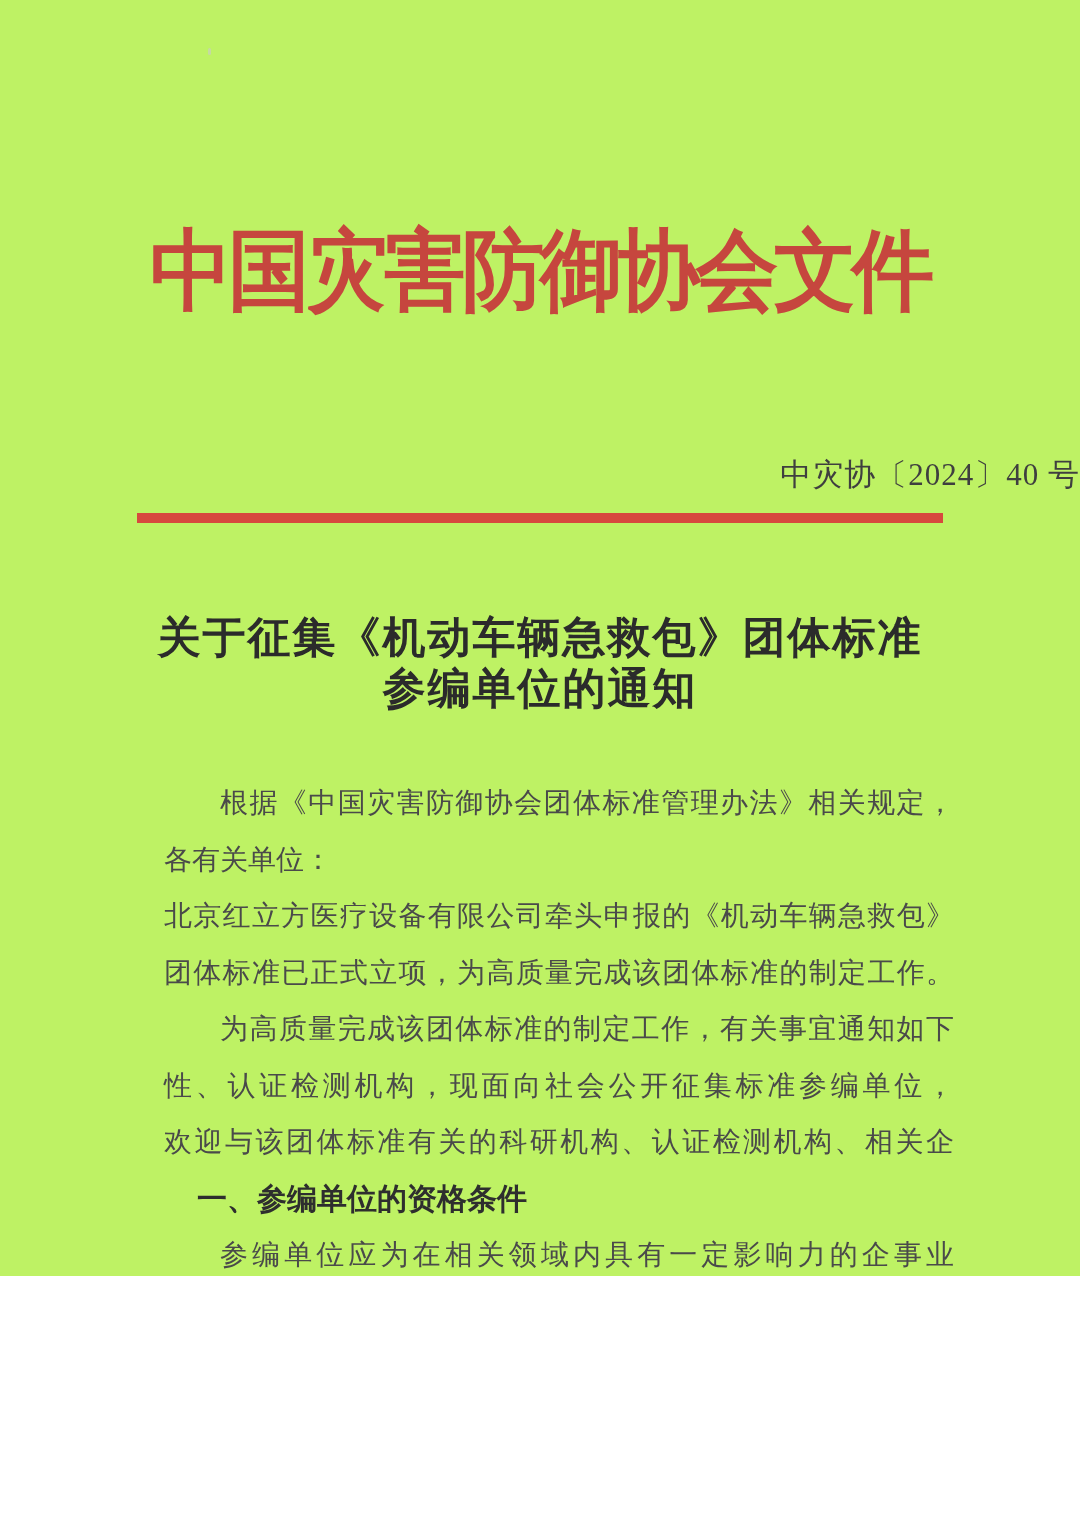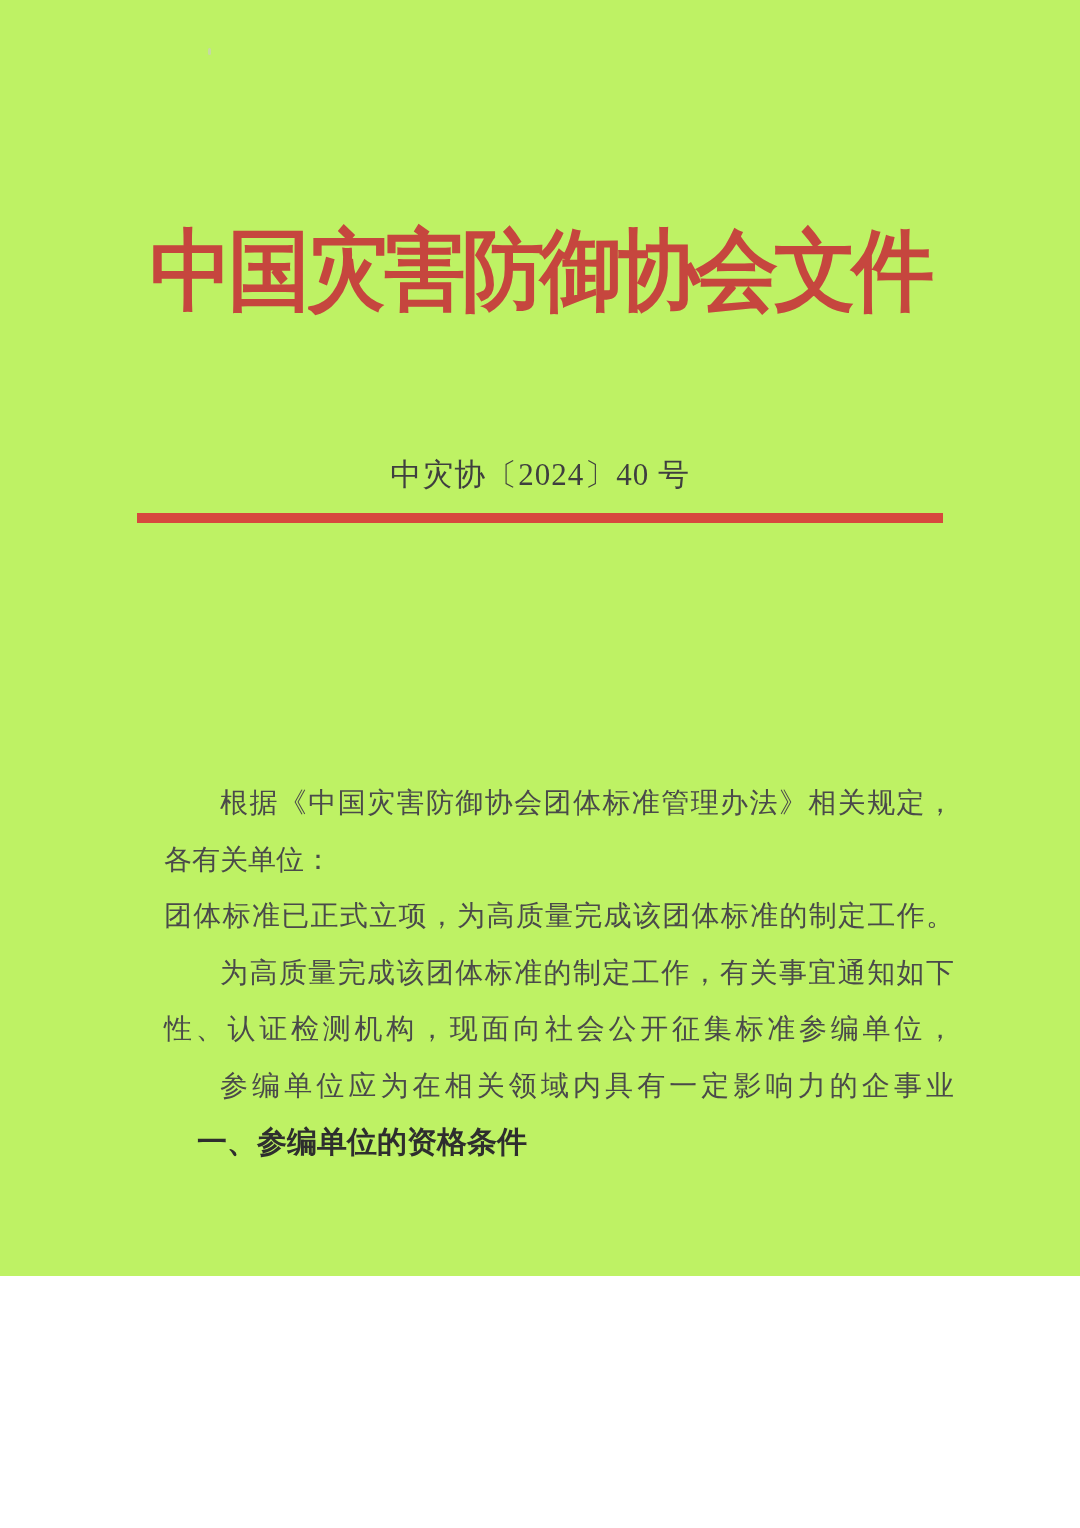--- a/index.html
+++ b/index.html
@@ -38,21 +38,21 @@
     line-height: 1;
     transform: scaleY(1.08);
     transform-origin: center top;
     white-space: nowrap;
   }
   .doc-number {
     position: absolute;
     left: 0;
     right: 0;
     top: 455px;
-    text-align: center;
+    text-align: right;
     font-size: 31px;
     line-height: 40px;
     letter-spacing: 1px;
     color: #3f3f3f;
     white-space: nowrap;
   }
   .red-rule {
     position: absolute;
     left: 137px;
     top: 513px;
@@ -113,26 +113,32 @@
 <div class="page">
 
   <div class="speck"></div>
 
   <div class="letterhead">中国灾害防御协会文件</div>
 
   <div class="doc-number">中灾协〔2024〕40 号</div>
 
   <div class="red-rule"></div>
 
+  <div class="doc-title">
+    <div>关于征集《机动车辆急救包》团体标准</div>
+    <div>参编单位的通知</div>
+  </div>
 
   <div class="body-block">
     <div class="bl ind j">根据《中国灾害防御协会团体标准管理办法》相关规定，</div>
     <div class="bl">各有关单位：</div>
+    <div class="bl j">北京红立方医疗设备有限公司牵头申报的《机动车辆急救包》</div>
     <div class="bl j">团体标准已正式立项，为高质量完成该团体标准的制定工作。</div>
     <div class="bl ind j">为高质量完成该团体标准的制定工作，有关事宜通知如下</div>
     <div class="bl j">性、认证检测机构，现面向社会公开征集标准参编单位，</div>
+    <div class="bl j">欢迎与该团体标准有关的科研机构、认证检测机构、相关企</div>
+    <div class="bl heading">一、参编单位的资格条件</div>
     <div class="bl ind j">参编单位应为在相关领域内具有一定影响力的企事业</div>
-    <div class="bl heading">一、参编单位的资格条件</div>
   </div>
 
   <div class="page-num">- 1 -</div>
 
 </div>
 
 </body></html>

